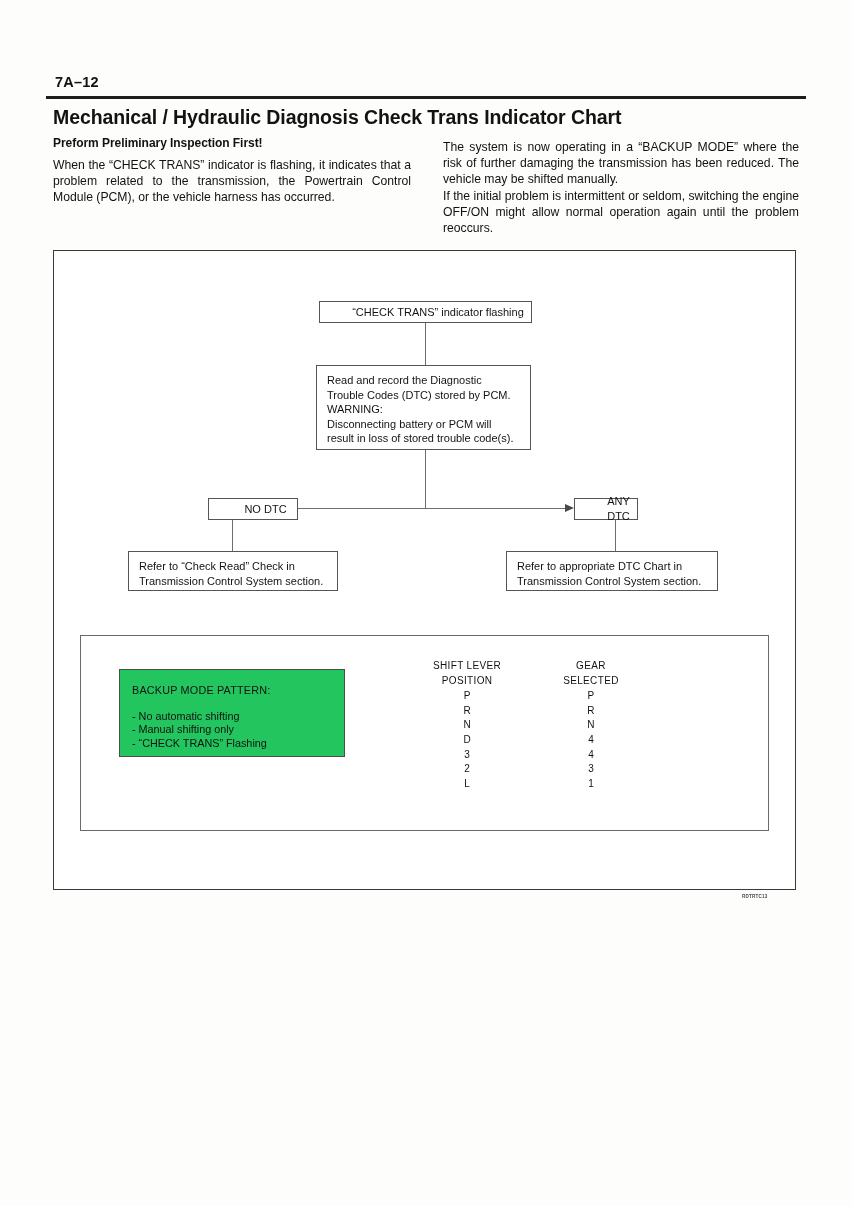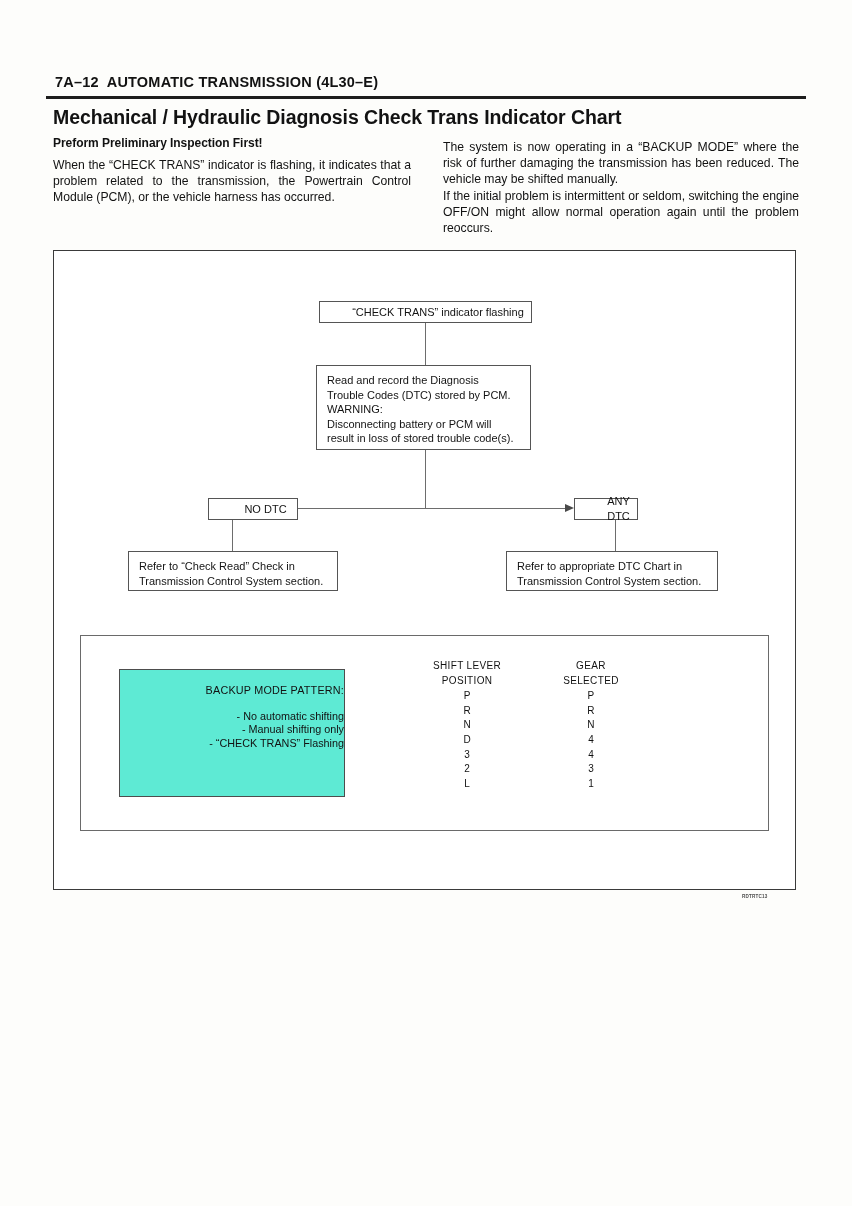--- a/index.html
+++ b/index.html
@@ -160,28 +160,27 @@
     border: 1.1px solid #6a6a6a;
     background: #fff;
     box-sizing: border-box;
   }
 
   .backup-box {
     position: absolute;
     left: 38px;
     top: 33px;
     width: 226px;
-    height: 128px;
+    height: 88px;
     border: 1.1px solid #4d4d4d;
     box-sizing: border-box;
-    background: #5eead4;
+    background: #22c55e;
     padding: 14px 0 0 12px;
     font-size: 10.8px;
     line-height: 13.6px;
-    text-align: right;
   }
   .backup-box .bm-title { margin-bottom: 12px; letter-spacing: 0.2px; }
   .backup-box ul { list-style: none; margin: 0; padding: 0; }
   .backup-box li { white-space: nowrap; }
 
   
   .gear-table {
     position: absolute;
     left: 352px;
     top: 23px;
@@ -210,21 +209,20 @@
     transform-origin: left top;
   }
 </style>
 </head>
 <body>
 
 <div class="page">
 
   <div class="page-header">
     <span class="folio">7A–12</span>
-    <span>AUTOMATIC TRANSMISSION (4L30–E)</span>
   </div>
   <div class="header-rule"></div>
 
   <div class="doc-title">Mechanical / Hydraulic Diagnosis Check Trans Indicator Chart</div>
   <div class="doc-subtitle">Preform Preliminary Inspection First!</div>
 
   <div class="col col-right">
     <p>The system is now operating in a “BACKUP MODE” where the risk of further damaging the transmission has been reduced. The vehicle may be shifted manually.</p>
     <p>If the initial problem is intermittent or seldom, switching the engine OFF/ON might allow normal operation again until the problem reoccurs.</p>
   </div>
@@ -232,21 +230,21 @@
     <p>When the “CHECK TRANS” indicator is flashing, it indicates that a problem related to the transmission, the Powertrain Control Module (PCM), or the vehicle harness has occurred.</p>
   </div>
 
   <div class="figure-frame">
 
     <div class="node node-center" id="node-flashing">“CHECK TRANS” indicator flashing</div>
 
     <div class="conn conn-v" id="c1"></div>
 
     <div class="node node-left" id="node-dtc-read">
-      <div>Read and record the Diagnosis</div>
+      <div>Read and record the Diagnostic</div>
       <div>Trouble Codes (DTC) stored by PCM.</div>
       <div>WARNING:</div>
       <div>Disconnecting battery or PCM will</div>
       <div>result in loss of stored trouble code(s).</div>
     </div>
 
     <div class="conn conn-v" id="c2"></div>
     <div class="conn conn-h" id="c3"></div>
     <div class="conn conn-h" id="c4"></div>
     <div class="arrow arrow-left" id="a-left"></div>

